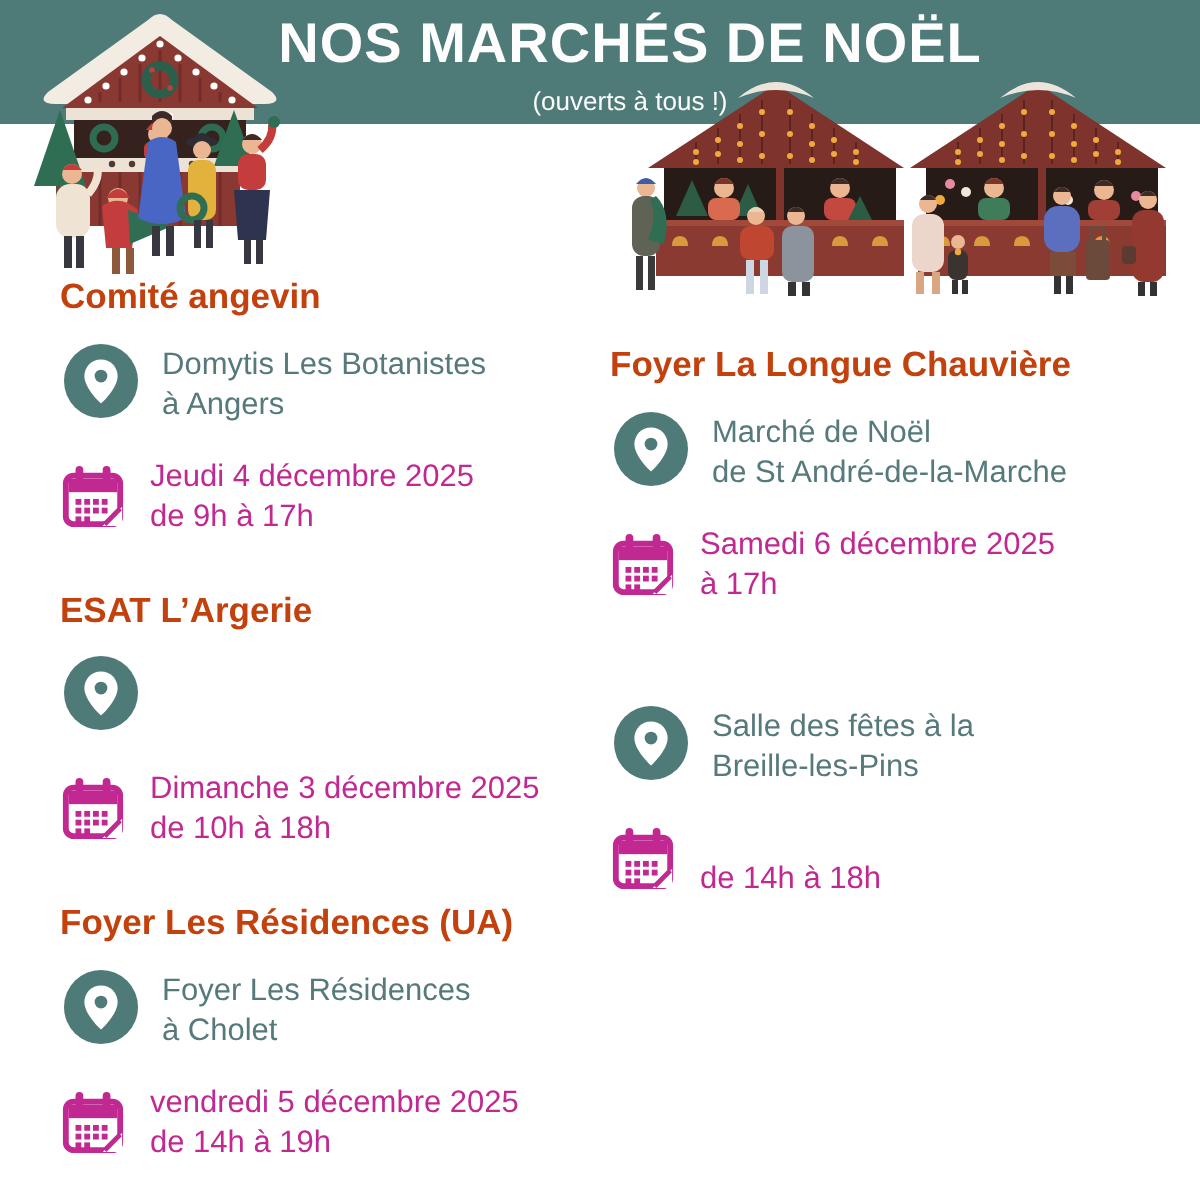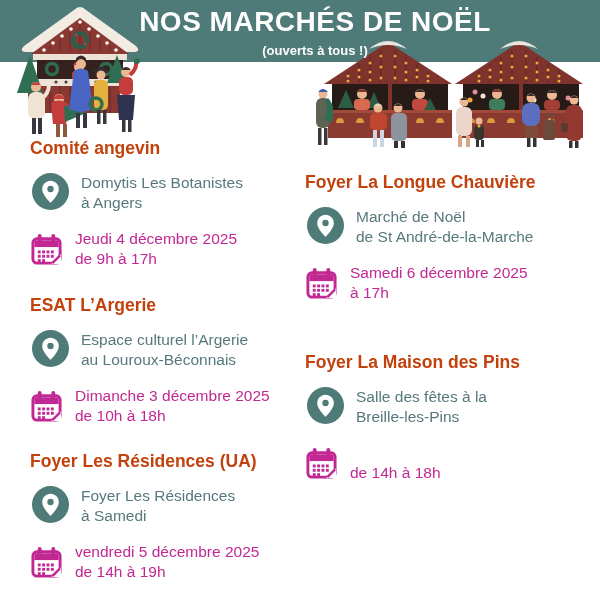--- a/index.html
+++ b/index.html
@@ -7,21 +7,21 @@
     width:600px;height:600px;background:#ffffff;overflow:hidden;
     font-family:"Liberation Sans","DejaVu Sans",sans-serif;
     position:relative;
   }
   .poster{position:absolute;inset:0;width:600px;height:600px;background:#fff;}
 
   
   .banner{position:absolute;left:0;top:0;width:600px;height:62px;background:#4e7a78;}
   .title-wrap{position:absolute;left:110px;top:7px;width:410px;text-align:center;color:#fdfdfd;z-index:3;}
   .title{font-size:28px;font-weight:bold;letter-spacing:.5px;line-height:1.1;margin:0;}
-  .subtitle{font-size:13px;font-weight:bold;margin:5px 0 16px 0;}
+  .subtitle{font-size:13px;font-weight:normal;margin:5px 0 16px 0;}
 
   
   .illus{position:absolute;z-index:2;}
   .illus-left{left:6px;top:5px;width:152px;height:150px;}
   .illus-right{left:312px;top:36px;width:283px;height:113px;}
 
   
   .event{position:absolute;width:285px;z-index:1;}
   .event h3{font-size:17.5px;font-weight:bold;color:#c2410c;margin:0 0 12px 0;line-height:1.2;}
   .row{display:flex;align-items:flex-end;}
@@ -321,21 +321,20 @@
   <section class="event" style="left:30px;top:295px;">
     <h3>ESAT L’Argerie</h3>
     <div class="row loc-row">
       <span class="icon">
         <svg width="37" height="37" viewBox="0 0 36 36">
             <circle cx="18" cy="18" r="18" fill="#4e7a78"></circle>
             <path d="M18 7.5c-4.5 0-8.1 3.6-8.1 8.1 0 6.1 8.1 13.4 8.1 13.4s8.1-7.3 8.1-13.4c0-4.5-3.6-8.1-8.1-8.1z" fill="#fff"></path>
             <circle cx="18" cy="15.6" r="3.1" fill="#4e7a78"></circle>
           </svg>
       </span>
-      <p class="loc-text"><span>Espace culturel l’Argerie</span><br><span>au Louroux-Béconnais</span></p>
     </div>
     <div class="row date-row">
       <span class="icon">
         <svg width="33" height="33" viewBox="0 0 34 34">
             <rect x="8" y="1" width="4" height="8" rx="2" fill="#c12892"></rect>
             <rect x="22" y="1" width="4" height="8" rx="2" fill="#c12892"></rect>
             <rect x="3" y="6" width="28" height="25" rx="4" fill="none" stroke="#c12892" stroke-width="3"></rect>
             <rect x="4.5" y="7.5" width="25" height="7" fill="#c12892"></rect>
             <g fill="#c12892">
               <rect x="8" y="18" width="3" height="3"></rect>
@@ -360,21 +359,21 @@
   <section class="event" style="left:30px;top:451px;">
     <h3>Foyer Les Résidences (UA)</h3>
     <div class="row loc-row">
       <span class="icon">
         <svg width="37" height="37" viewBox="0 0 36 36">
             <circle cx="18" cy="18" r="18" fill="#4e7a78"></circle>
             <path d="M18 7.5c-4.5 0-8.1 3.6-8.1 8.1 0 6.1 8.1 13.4 8.1 13.4s8.1-7.3 8.1-13.4c0-4.5-3.6-8.1-8.1-8.1z" fill="#fff"></path>
             <circle cx="18" cy="15.6" r="3.1" fill="#4e7a78"></circle>
           </svg>
       </span>
-      <p class="loc-text"><span>Foyer Les Résidences</span><br><span>à Samedi</span></p>
+      <p class="loc-text"><span>Foyer Les Résidences</span><br><span>à Cholet</span></p>
     </div>
     <div class="row date-row">
       <span class="icon">
         <svg width="33" height="33" viewBox="0 0 34 34">
             <rect x="8" y="1" width="4" height="8" rx="2" fill="#c12892"></rect>
             <rect x="22" y="1" width="4" height="8" rx="2" fill="#c12892"></rect>
             <rect x="3" y="6" width="28" height="25" rx="4" fill="none" stroke="#c12892" stroke-width="3"></rect>
             <rect x="4.5" y="7.5" width="25" height="7" fill="#c12892"></rect>
             <g fill="#c12892">
               <rect x="8" y="18" width="3" height="3"></rect>
@@ -429,21 +428,20 @@
             </g>
             <path d="M32 22 L32 32 L22 32 Z" fill="#fff"></path>
             <path d="M31 23 L23 31" stroke="#c12892" stroke-width="2.5"></path>
           </svg>
       </span>
       <p class="date-text"><span>Samedi 6 décembre 2025</span><br><span>à 17h</span></p>
     </div>
   </section>
 
   <section class="event" style="left:305px;top:352px;">
-    <h3>Foyer La Maison des Pins</h3>
     <div class="row loc-row">
       <span class="icon">
         <svg width="37" height="37" viewBox="0 0 36 36">
             <circle cx="18" cy="18" r="18" fill="#4e7a78"></circle>
             <path d="M18 7.5c-4.5 0-8.1 3.6-8.1 8.1 0 6.1 8.1 13.4 8.1 13.4s8.1-7.3 8.1-13.4c0-4.5-3.6-8.1-8.1-8.1z" fill="#fff"></path>
             <circle cx="18" cy="15.6" r="3.1" fill="#4e7a78"></circle>
           </svg>
       </span>
       <p class="loc-text"><span>Salle des fêtes à la</span><br><span>Breille-les-Pins</span></p>
     </div>

